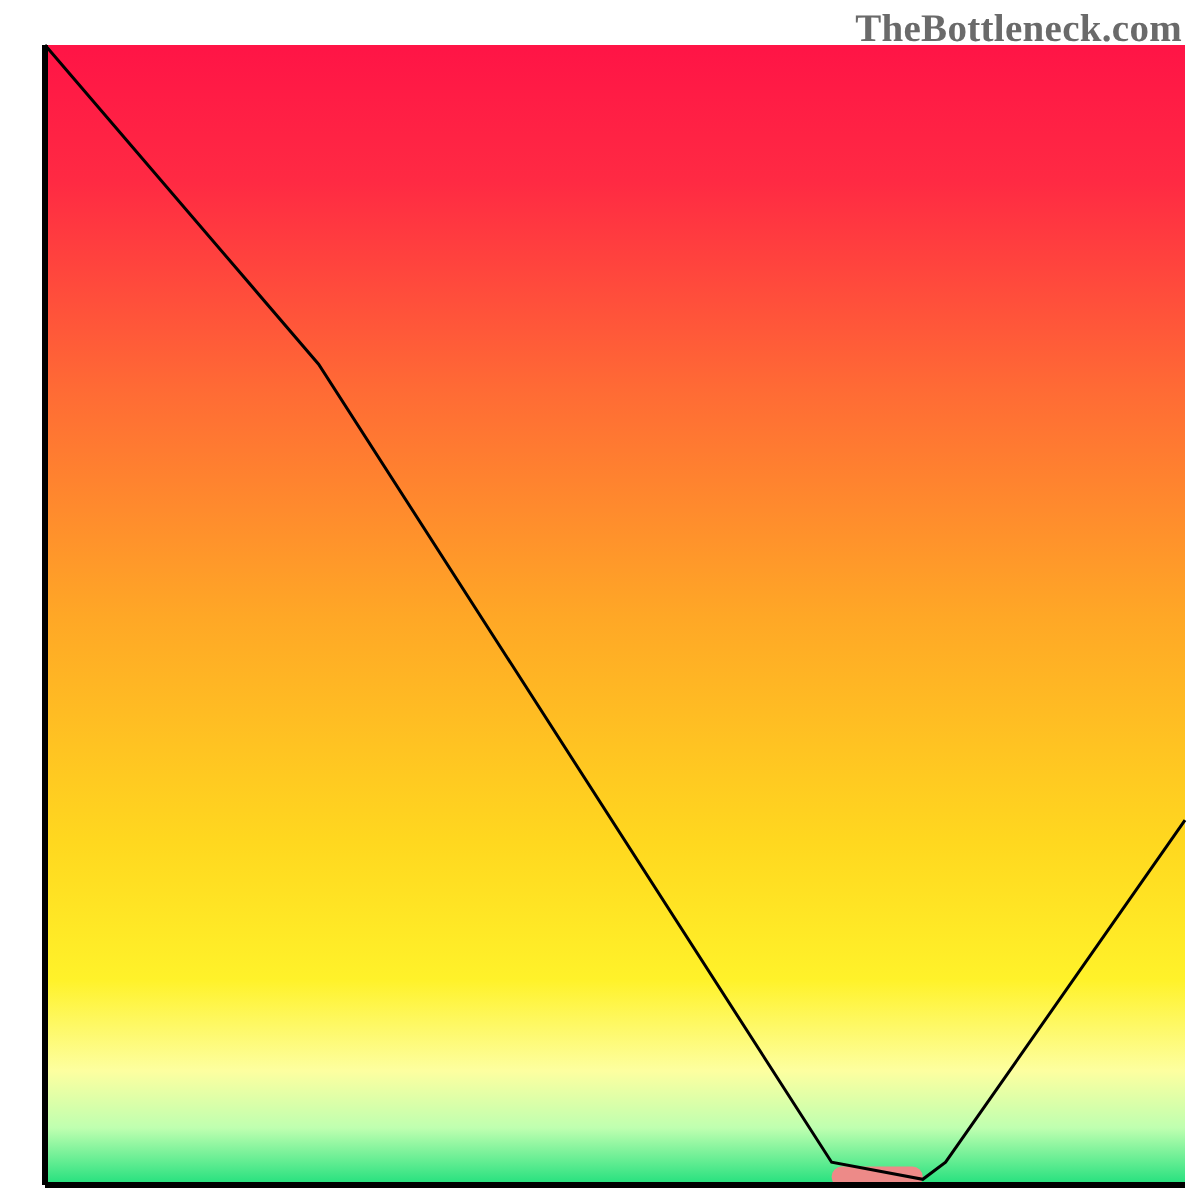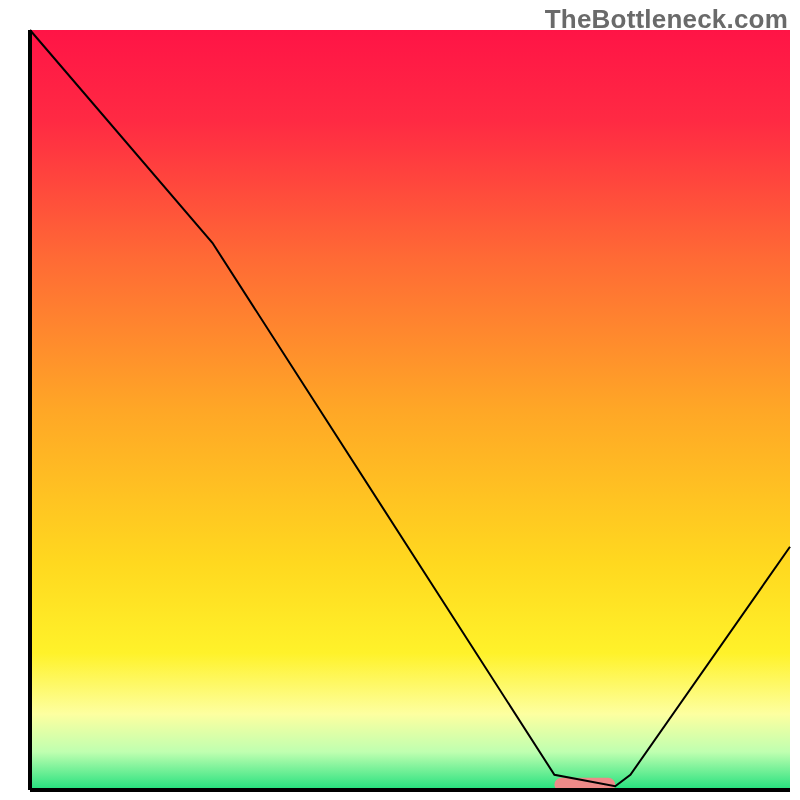--- a/index.html
+++ b/index.html
@@ -7,20 +7,21 @@
     padding: 0;
     width: 800px;
     height: 800px;
     background: #ffffff;
     font-family: Arial, Helvetica, sans-serif;
   }
   .wrap {
     position: relative;
     width: 800px;
     height: 660px;
+    font-family: Liberation Serif, serif;
   }
   .watermark {
     position: absolute;
     top: 4px;
     right: 12px;
     font-size: 26px;
     font-weight: 600;
     color: #6a6a6a;
     letter-spacing: 0.2px;
     user-select: none;

